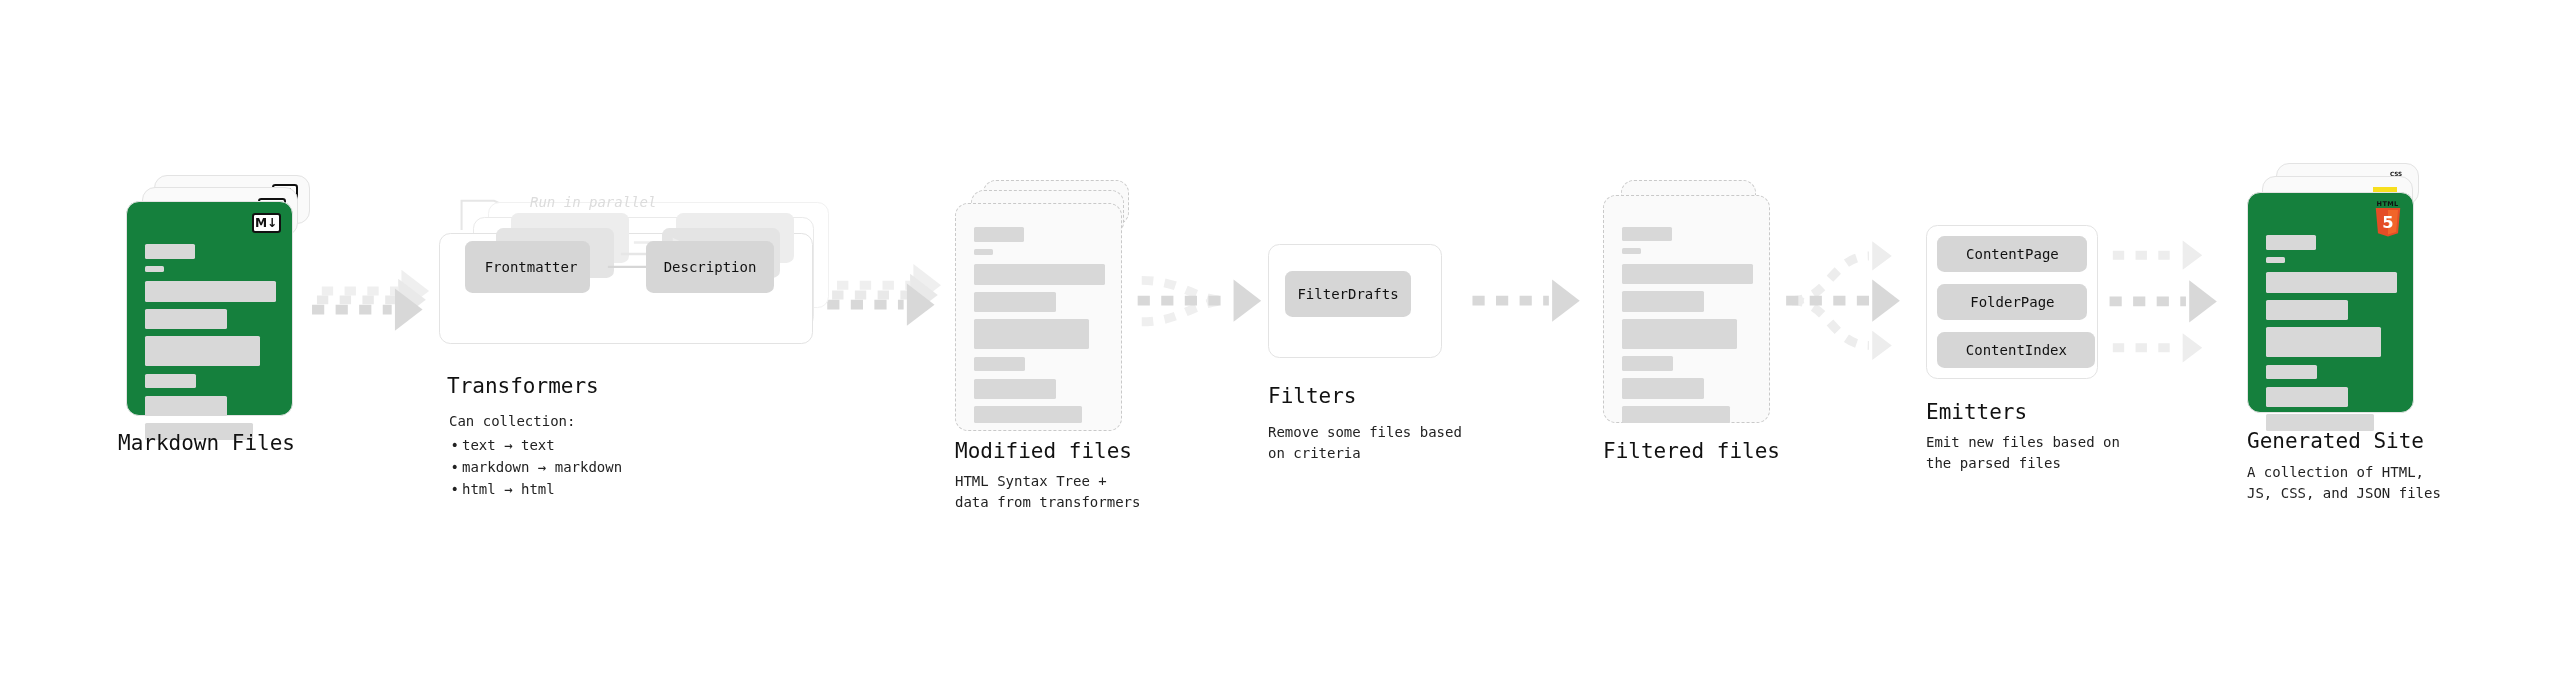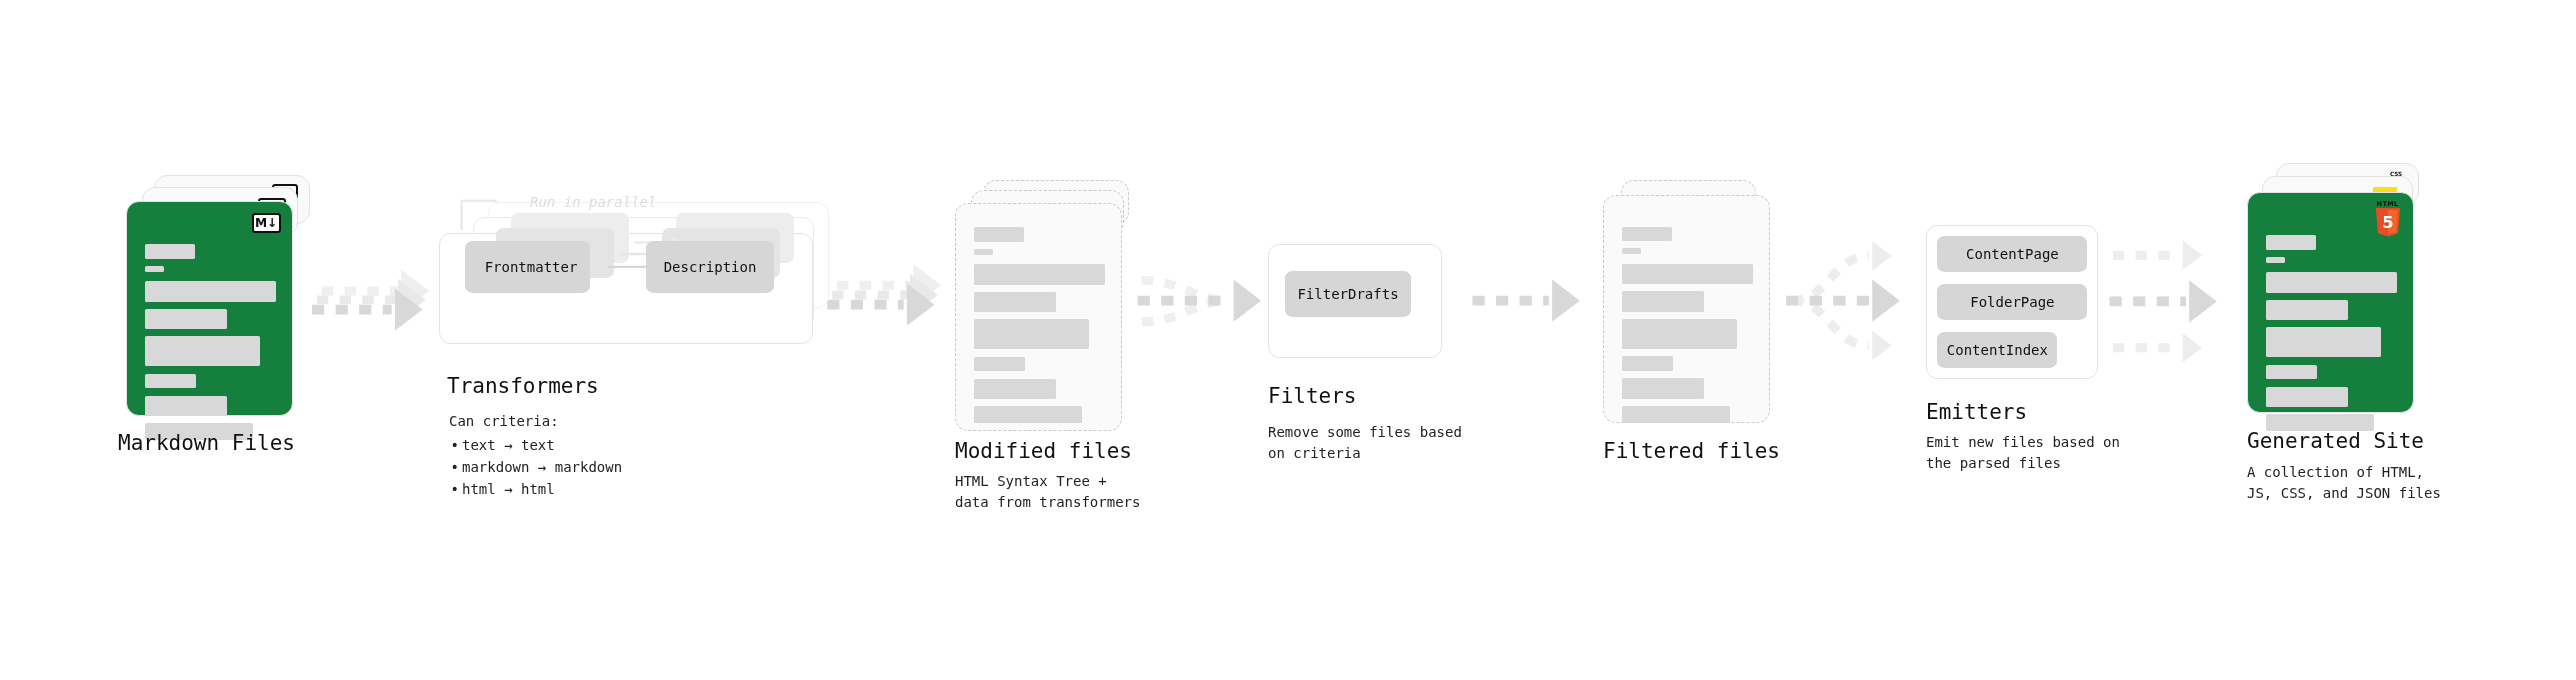--- a/index.html
+++ b/index.html
@@ -308,21 +308,21 @@
     <div class="chip" style="left:207px; top:39px; width:128px; height:52px;">
       <span>Description</span>
     </div>
   </div>
 
   <div class="parallel-label" style="left:530px; top:194px;font-style:italic;">Run in parallel</div>
 
   <div class="title" style="left:447px; top:374px;">Transformers</div>
 
   <div class="bullets" style="left:449px; top:410px;">
-    <p class="lead">Can criteria:</p>
+    <p class="lead">Can collection:</p>
     <ul>
       <li>text → text</li>
       <li>markdown → markdown</li>
       <li>html → html</li>
     </ul>
   </div>
 
   <div class="node doc-stack" style="left:955px; top:180px; width:187px; height:244px;">
     <div class="doc-card dashed" style="left:28.4px; top:0px; width:146px; height:45px;"></div>
     <div class="doc-card dashed" style="left:16.3px; top:9.8px; width:153px; height:45px;"></div>
@@ -371,21 +371,21 @@
   <div class="title" style="left:1603px; top:439px;">Filtered files</div>
 
   <div class="node" style="left:1926px; top:225px; width:172px; height:154px;">
     <div class="plugin-box" style="left:0; top:0; width:172px; height:154px;"></div>
     <div class="chip" style="left:11.4px; top:11.4px; width:150px; height:36px;">
       <span>ContentPage</span>
     </div>
     <div class="chip" style="left:11.4px; top:59px; width:150px; height:36px;">
       <span>FolderPage</span>
     </div>
-    <div class="chip" style="left:11.4px; top:107px; width:120px; height:36px;">
+    <div class="chip" style="left:11.4px; top:107px; width:158px; height:36px;">
       <span>ContentIndex</span>
     </div>
   </div>
   <div class="title" style="left:1926px; top:400px;">Emitters</div>
   <div class="subtitle" style="left:1926px; top:432px;">Emit new files based on
 the parsed files</div>
 
   <div class="node doc-stack" style="left:2247px; top:163px; width:187px; height:252px;">
     <div class="doc-card" style="left:29px; top:0px; width:143px; height:42px;">
       <div class="badge" style="right:13px; top:8.1px;">

